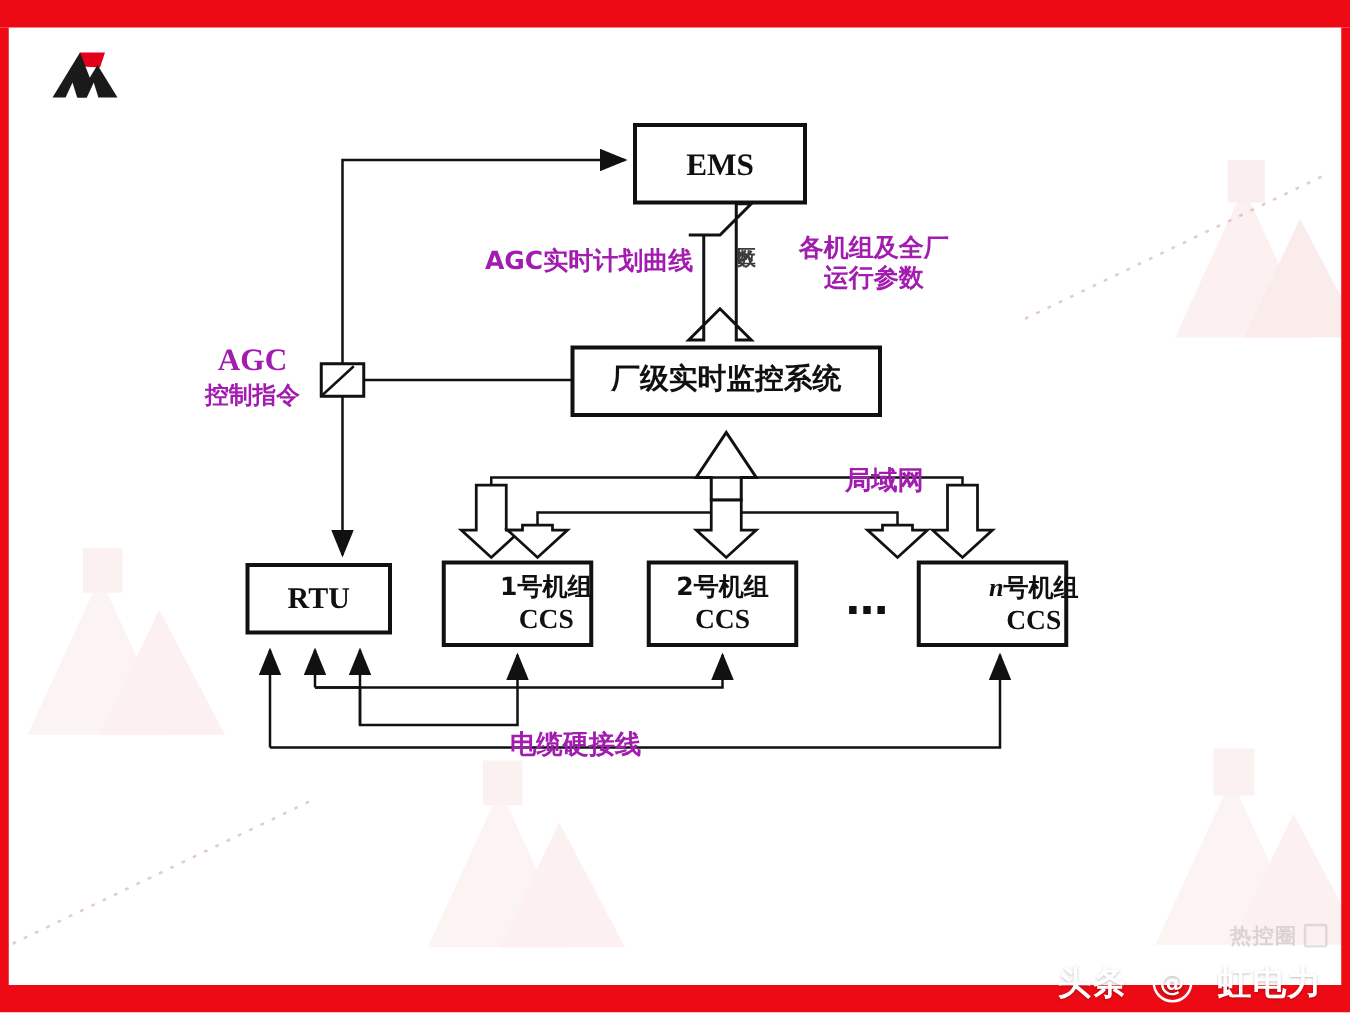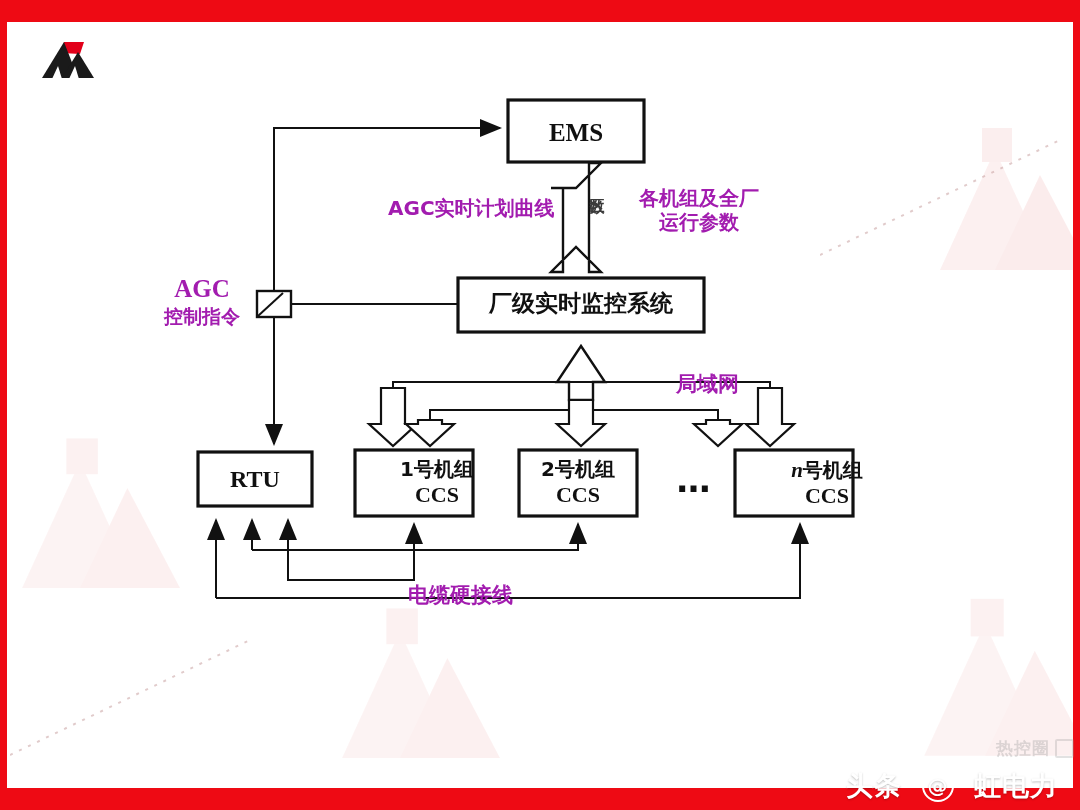--- a/index.html
+++ b/index.html
@@ -64,21 +64,21 @@
   #vert-label{
     position:absolute;
     font-family:"DejaVu Sans","Liberation Sans",sans-serif;
     font-weight:bold;font-size:15px;color:#2b2b2b;
     writing-mode:vertical-rl;letter-spacing:1px;opacity:.92;
     line-height:1;
   }
 
   
   #wm-hot{
-    position:absolute;right:6px;bottom:50px;
+    position:absolute;right:18px;bottom:50px;
     display:flex;align-items:center;gap:5px;opacity:.28;
   }
   #wm-hot .txt{
     font-family:"DejaVu Sans","Liberation Sans",sans-serif;
     font-size:17px;font-weight:bold;color:#8a8a8a;letter-spacing:1px;
   }
   #wm-hot .badge{
     width:15px;height:15px;border:2px solid #9a9a9a;border-radius:2px;
   }
   #toutiao{

